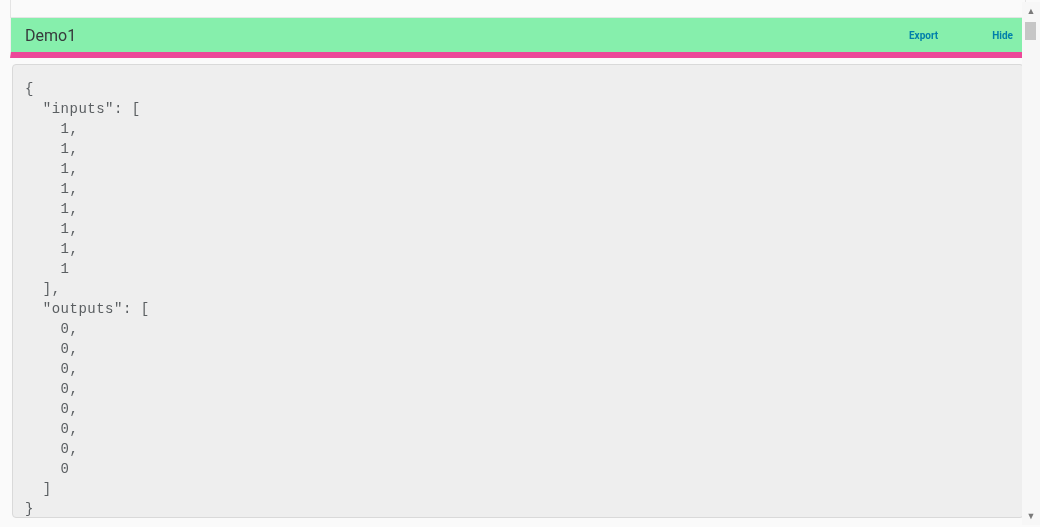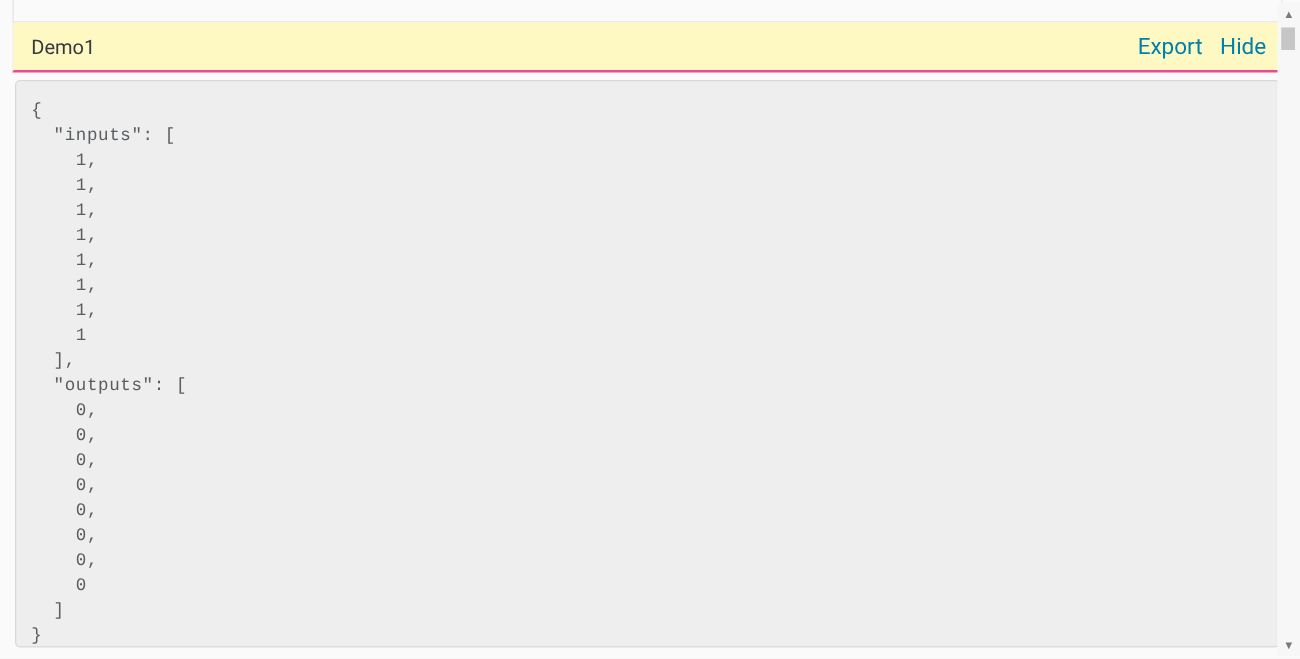--- a/index.html
+++ b/index.html
@@ -19,40 +19,41 @@
       height: 18px;
       background: #fafafa;
       border-left: 1px solid #e4e4e4;
       border-right: 1px solid #e4e4e4;
       border-bottom: 1px solid #e4e4e4;
     }
     .header-row {
       display: flex;
       align-items: center;
       height: 40px;
-      background: #fef9c3;
+      background: #86efac;
       border-left: 1px solid #f0f0f0;
       border-right: 1px solid #f0f0f0;
-      border-bottom: 2px solid #ec4899;
+      border-bottom: 6px solid #ec4899;
       padding: 0 12px 0 14px;
+      gap: 40px;
     }
     .title {
       font-size: 16px;
       color: #373a3c;
       font-weight: 400;
       width: 180px;
     }
     .timestamp {
       font-size: 14px;
       color: #55595c;
     }
     .spacer { flex: 1; }
     .link-btn {
-      font-size: 18px;
-      font-weight: 400;
+      font-size: 10px;
+      font-weight: 700;
       color: #007faa;
       cursor: pointer;
       margin-left: 14px;
     }
     .code-panel {
       margin: 6px 2px 0 2px;
       background: #eeeeee;
       border: 1px solid #d9d9d9;
       border-radius: 4px;
       padding: 14px 12px 12px 12px;

